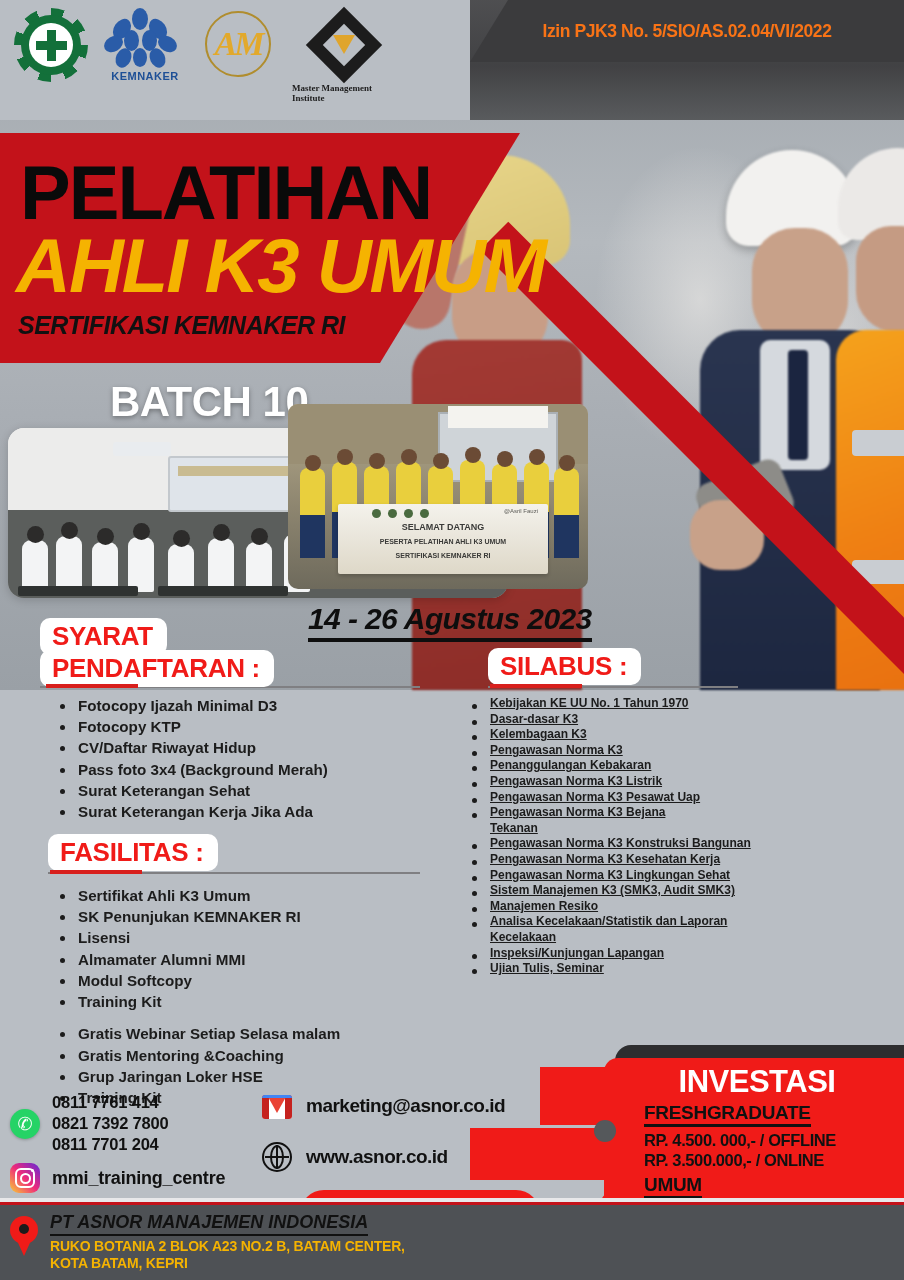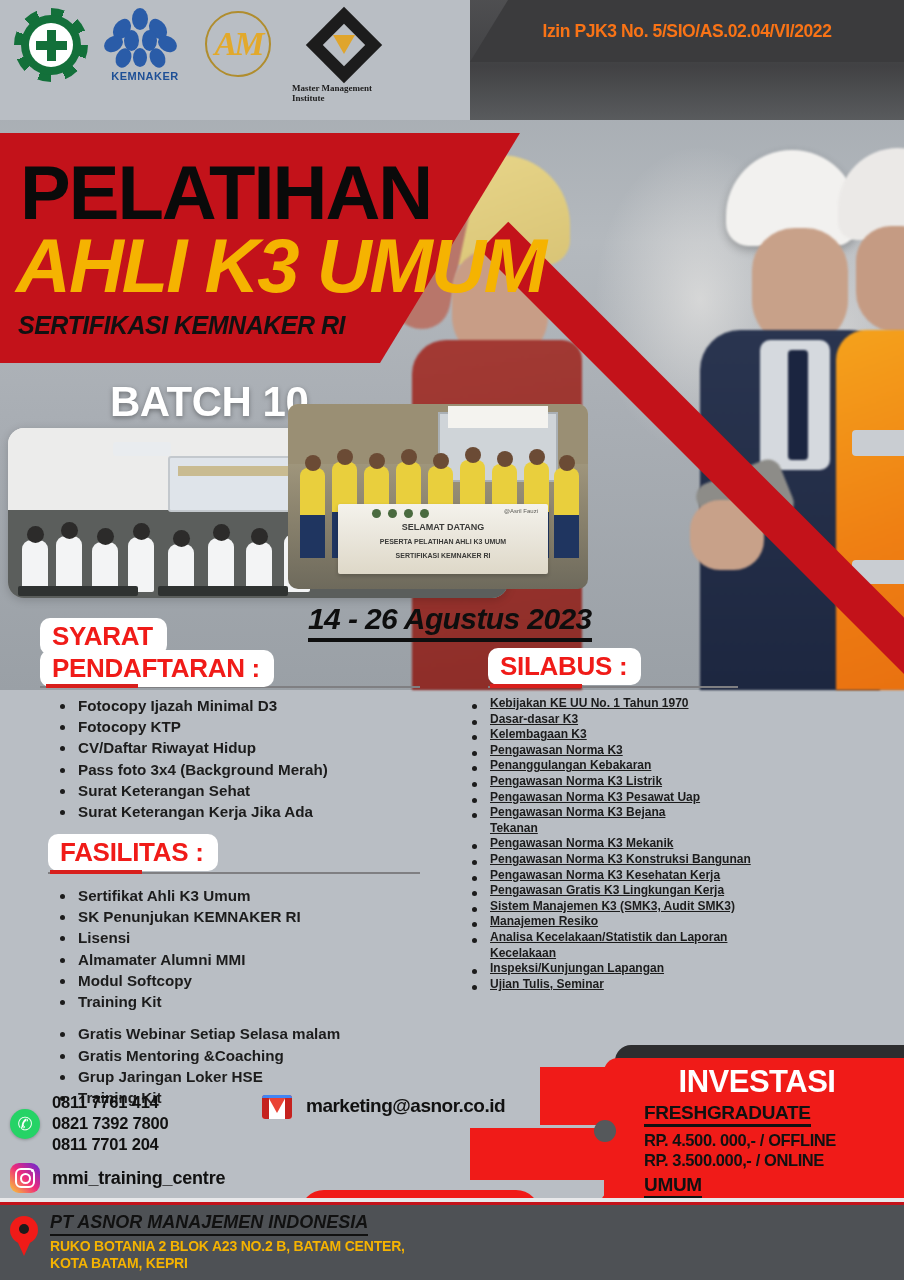--- a/index.html
+++ b/index.html
@@ -485,24 +485,23 @@
   <ul class="blist silabus-list" style="left:468px; top:696px; width:430px;">
     <li>Kebijakan KE UU No. 1 Tahun 1970</li>
     <li>Dasar-dasar K3</li>
     <li>Kelembagaan K3</li>
     <li>Pengawasan Norma K3</li>
     <li>Penanggulangan Kebakaran</li>
     <li>Pengawasan Norma K3 Listrik</li>
     <li>Pengawasan Norma K3 Pesawat Uap</li>
     <li>Pengawasan Norma K3 Bejana</li>
     <li class="cont">Tekanan</li>
-    <li>Pengawasan Norma K3 Mekanik</li>
     <li>Pengawasan Norma K3 Konstruksi Bangunan</li>
     <li>Pengawasan Norma K3 Kesehatan Kerja</li>
-    <li>Pengawasan Gratis K3 Lingkungan Kerja</li>
+    <li>Pengawasan Norma K3 Lingkungan Sehat</li>
     <li>Sistem Manajemen K3 (SMK3, Audit SMK3)</li>
     <li>Manajemen Resiko</li>
     <li>Analisa Kecelakaan/Statistik dan Laporan</li>
     <li class="cont">Kecelakaan</li>
     <li>Inspeksi/Kunjungan Lapangan</li>
     <li>Ujian Tulis, Seminar</li>
   </ul>
 
   <div class="blob blob-a"></div>
   <div class="blob blob-b"></div>
@@ -546,20 +545,26 @@
   <div class="email-row">
     <div class="ic ic-mail">
       <div class="m-l"></div>
         <div class="m-r"></div>
         <div class="m-v"></div>
         <div class="m-b"></div>
     </div>
     <div class="cc-text">marketing@asnor.co.id</div>
   </div>
 
+  <div class="web-row">
+    <div class="ic ic-web">
+        <div class="ell"></div>
+      </div>
+    <div class="cc-text">www.asnor.co.id</div>
+  </div>
 
   <div class="foot-line"></div>
   <div class="foot-line2"></div>
   <div class="footer"></div>
   <div class="pin">
     <div class="head"></div>
       <div class="tip"></div>
       <div class="hole"></div>
   </div>
   <div class="foot-name">PT ASNOR MANAJEMEN INDONESIA</div>

